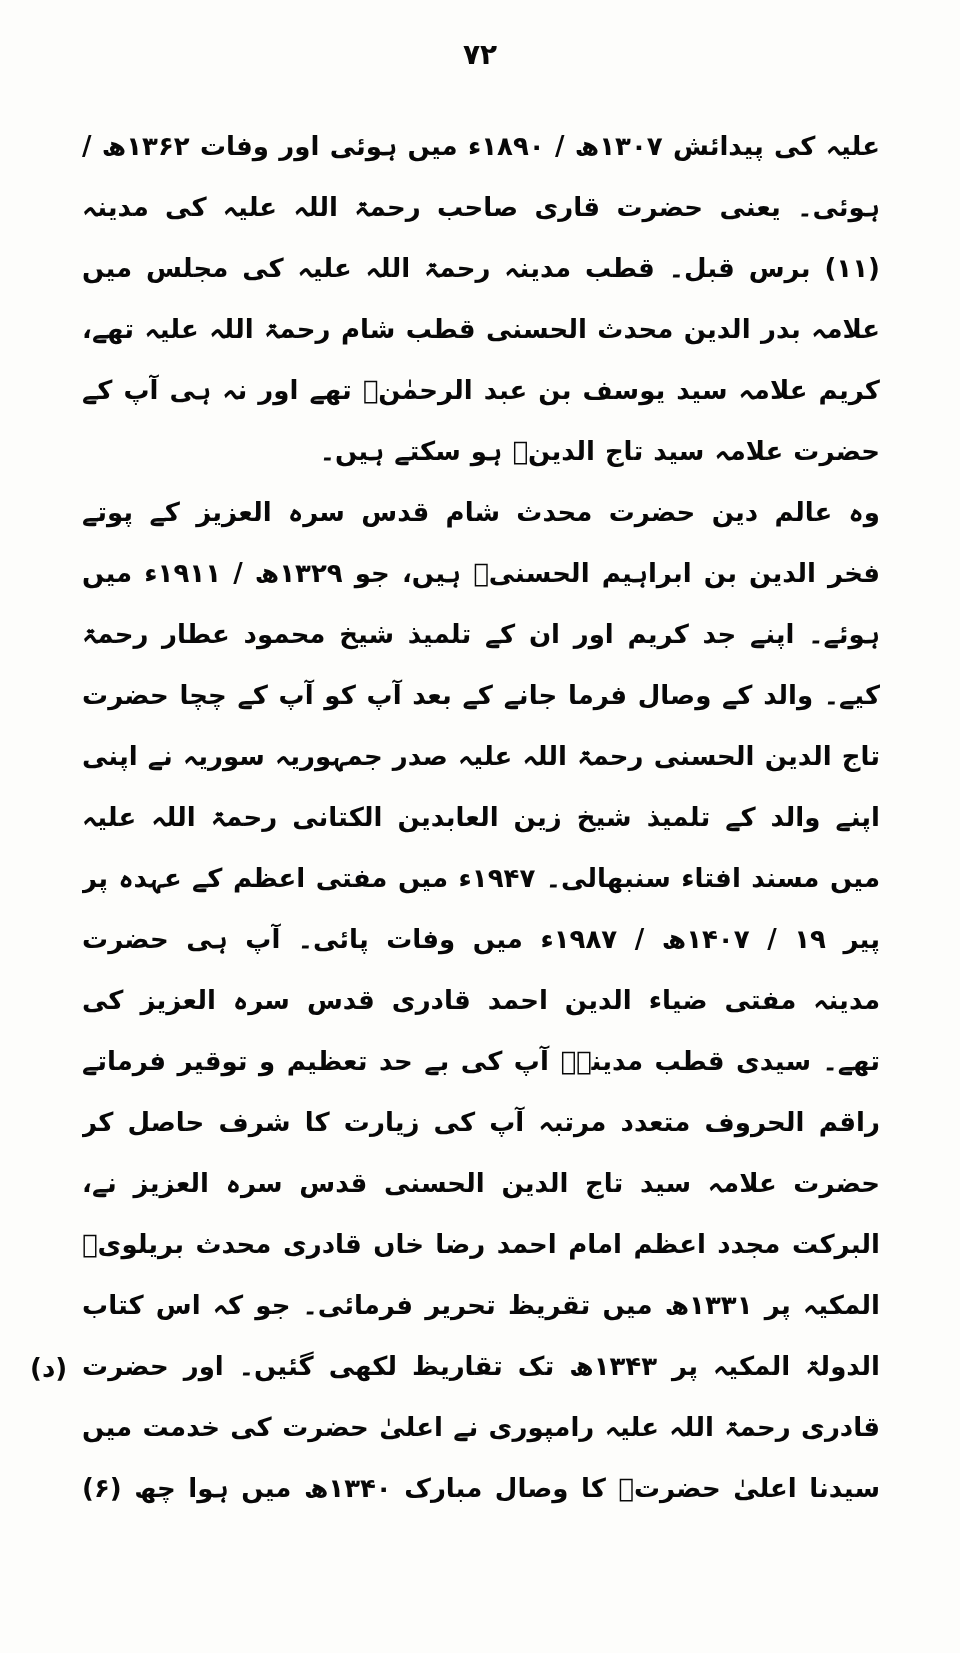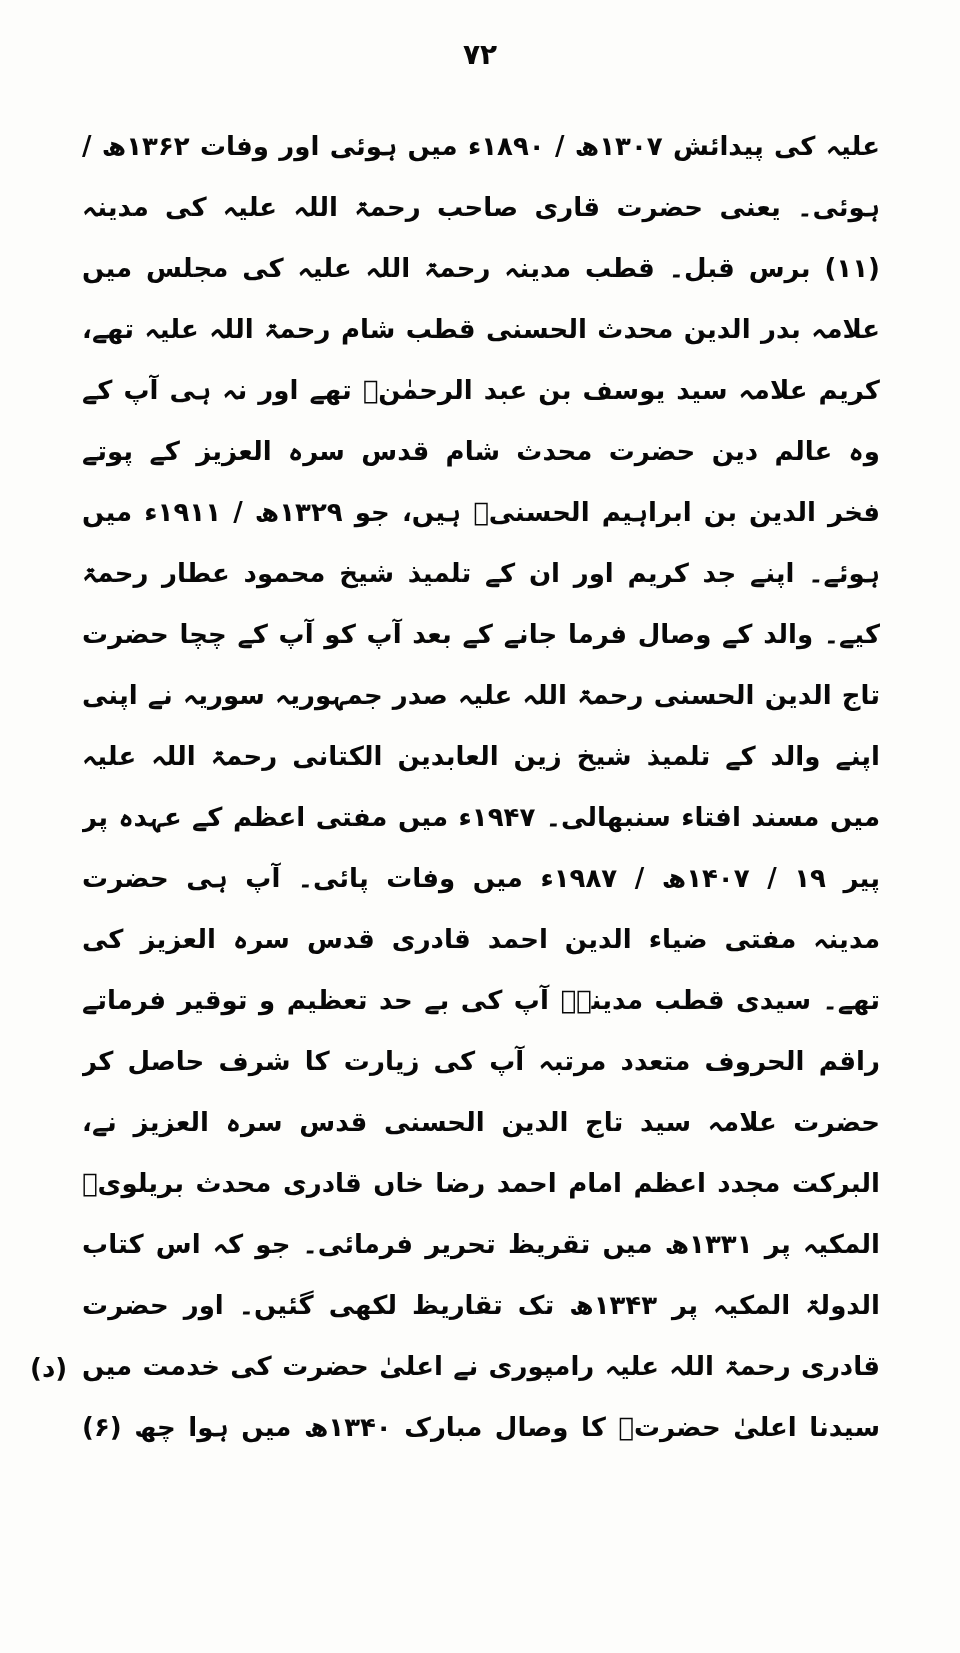--- a/index.html
+++ b/index.html
@@ -66,20 +66,21 @@
   <div class="page-number">۷۲</div>
 
   <div class="margin-note">(د)</div>
 
   <div class="text-column">
     <div class="text-line">علیہ کی پیدائش ۱۳۰۷ھ / ۱۸۹۰ء میں ہوئی اور وفات ۱۳۶۲ھ / ۱۹۴۳ء میں</div>
     <div class="text-line">ہوئی۔ یعنی حضرت قاری صاحب رحمۃ اللہ علیہ کی مدینہ شریف حاضری سے گیارہ</div>
     <div class="text-line">(۱۱) برس قبل۔ قطب مدینہ رحمۃ اللہ علیہ کی مجلس میں دیکھے گئے عالم نہ تو حضرت</div>
     <div class="text-line">علامہ بدر الدین محدث الحسنی قطب شام رحمۃ اللہ علیہ تھے، نہ ہی آپ کے والد</div>
     <div class="text-line">کریم علامہ سید یوسف بن عبد الرحمٰنؒ تھے اور نہ ہی آپ کے خلف الرشید</div>
+    <div class="text-line para-end">حضرت علامہ سید تاج الدینؒ ہو سکتے ہیں۔</div>
     <div class="text-line">وہ عالم دین حضرت محدث شام قدس سرہ العزیز کے پوتے حضرت علامہ سید</div>
     <div class="text-line">فخر الدین بن ابراہیم الحسنیؒ ہیں، جو ۱۳۲۹ھ / ۱۹۱۱ء میں دمشق میں پیدا</div>
     <div class="text-line">ہوئے۔ اپنے جد کریم اور ان کے تلمیذ شیخ محمود عطار رحمۃ اللہ علیہ سے علوم اخذ</div>
     <div class="text-line">کیے۔ والد کے وصال فرما جانے کے بعد آپ کو آپ کے چچا حضرت علامہ سید</div>
     <div class="text-line">تاج الدین الحسنی رحمۃ اللہ علیہ صدر جمہوریہ سوریہ نے اپنی کفالت میں لیا۔ اور</div>
     <div class="text-line">اپنے والد کے تلمیذ شیخ زین العابدین الکتانی رحمۃ اللہ علیہ سے علوم کی تکمیل فرمائی۔ ۱۹۲۹ء</div>
     <div class="text-line">میں مسند افتاء سنبھالی۔ ۱۹۴۷ء میں مفتی اعظم کے عہدہ پر فائز ہوئے۔ بروز</div>
     <div class="text-line">پیر ۱۹ / ۱۴۰۷ھ / ۱۹۸۷ء میں وفات پائی۔ آپ ہی حضرت سیدی قطب</div>
     <div class="text-line">مدینہ مفتی ضیاء الدین احمد قادری قدس سرہ العزیز کی مجلس میں تشریف فرما ہوتے</div>
     <div class="text-line">تھے۔ سیدی قطب مدینہؒ آپ کی بے حد تعظیم و توقیر فرماتے تھے۔ فقیر قادری</div>

